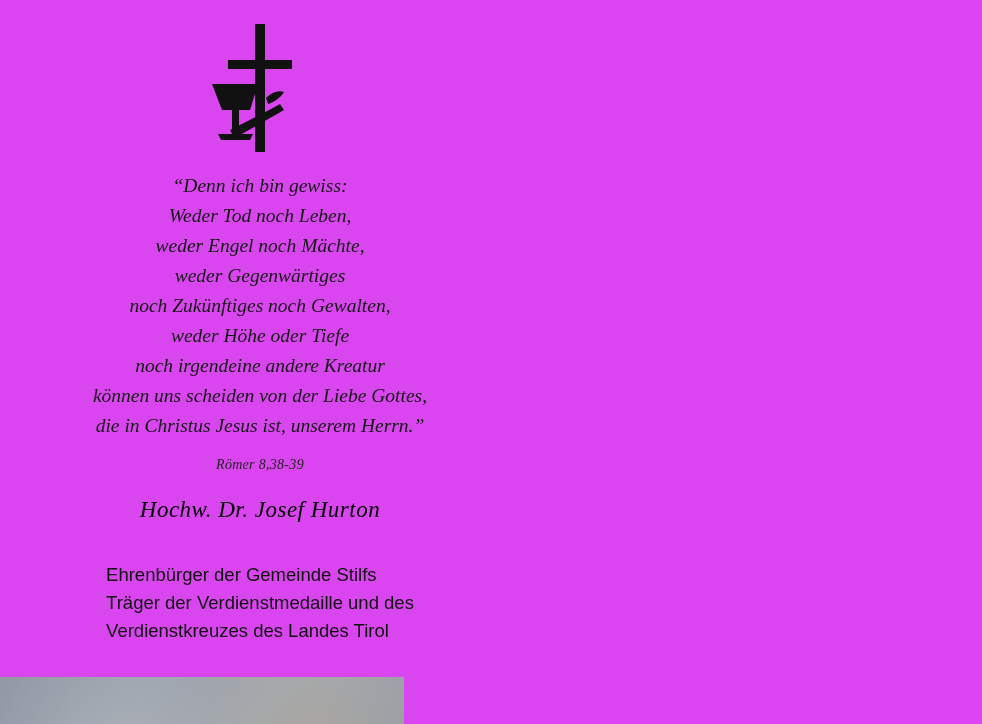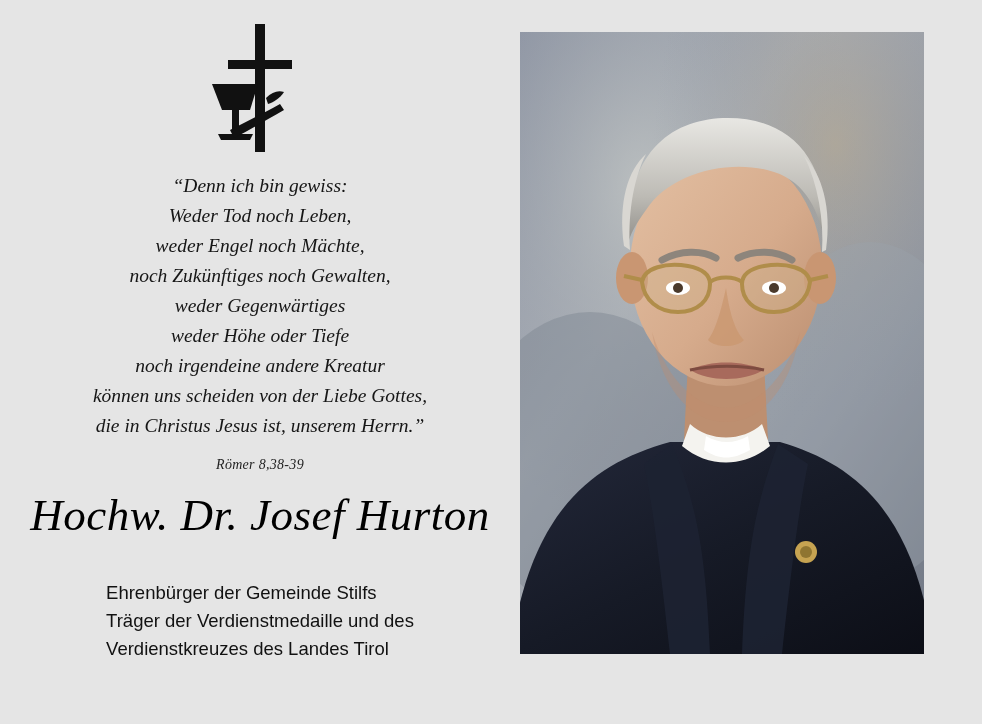--- a/index.html
+++ b/index.html
@@ -10,23 +10,24 @@
   body {
     width: 982px;
     height: 724px;
     overflow: hidden;
     font-family: "Liberation Sans", sans-serif;
   }
   .card {
     position: relative;
     width: 982px;
     height: 724px;
-    background: #e5e5e5;
+    background: #d946ef;
     box-sizing: border-box;
     display: flex;
+    flex-direction: column;
   }
   
   .left-panel {
     position: relative;
     width: 520px;
     height: 724px;
     display: flex;
     flex-direction: column;
     align-items: center;
   }
@@ -50,25 +51,25 @@
   }
   .verse-ref {
     margin-top: 16px;
     font-family: "Liberation Serif", serif;
     font-style: italic;
     font-size: 14px;
     color: #222;
     letter-spacing: 0.3px;
   }
   .name {
-    margin-top: 16px;
+    margin-top: 24px;
     text-align: center;
     font-family: "Liberation Serif", serif;
     font-style: italic;
-    font-size: 45px;
+    font-size: 23px;
     letter-spacing: 0.5px;
     color: #000;
     white-space: nowrap;
   }
   .dates {
     margin-top: 16px;
     text-align: center;
     font-family: "Liberation Sans", sans-serif;
     font-size: 20px;
     line-height: 32px;
@@ -120,22 +121,22 @@
 
         <path d="M30 108 C46 100 62 92 80 82 L84 88 C66 98 50 108 34 116 Z" fill="#111"></path>
         <path d="M66 76 C72 70 78 68 84 70 C80 76 74 80 68 82 Z" fill="#111"></path>
       </svg>
     </div>
 
     <div class="verse">
       <div>“Denn ich bin gewiss:</div>
       <div>Weder Tod noch Leben,</div>
       <div>weder Engel noch Mächte,</div>
+      <div>weder Gegenwärtiges</div>
       <div>noch Zukünftiges noch Gewalten,</div>
-      <div>weder Gegenwärtiges</div>
       <div>weder Höhe oder Tiefe</div>
       <div>noch irgendeine andere Kreatur</div>
       <div>können uns scheiden von der Liebe Gottes,</div>
       <div>die in Christus Jesus ist, unserem Herrn.”</div>
     </div>
 
     <div class="verse-ref">Römer 8,38-39</div>
 
     <div class="name">Hochw. Dr. Josef Hurton</div>
 

